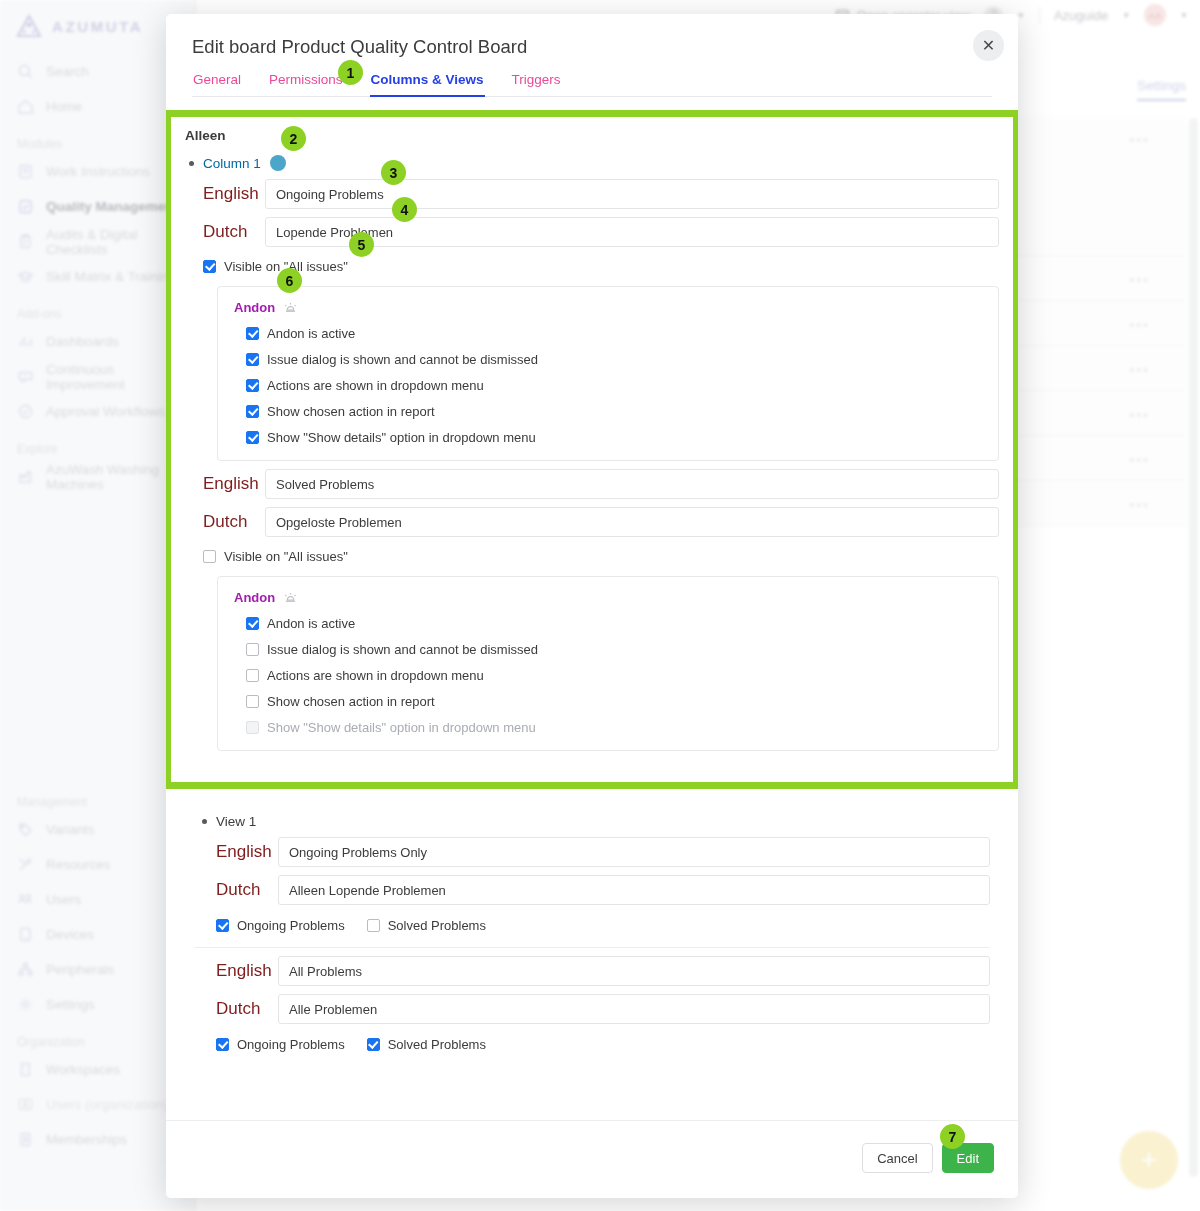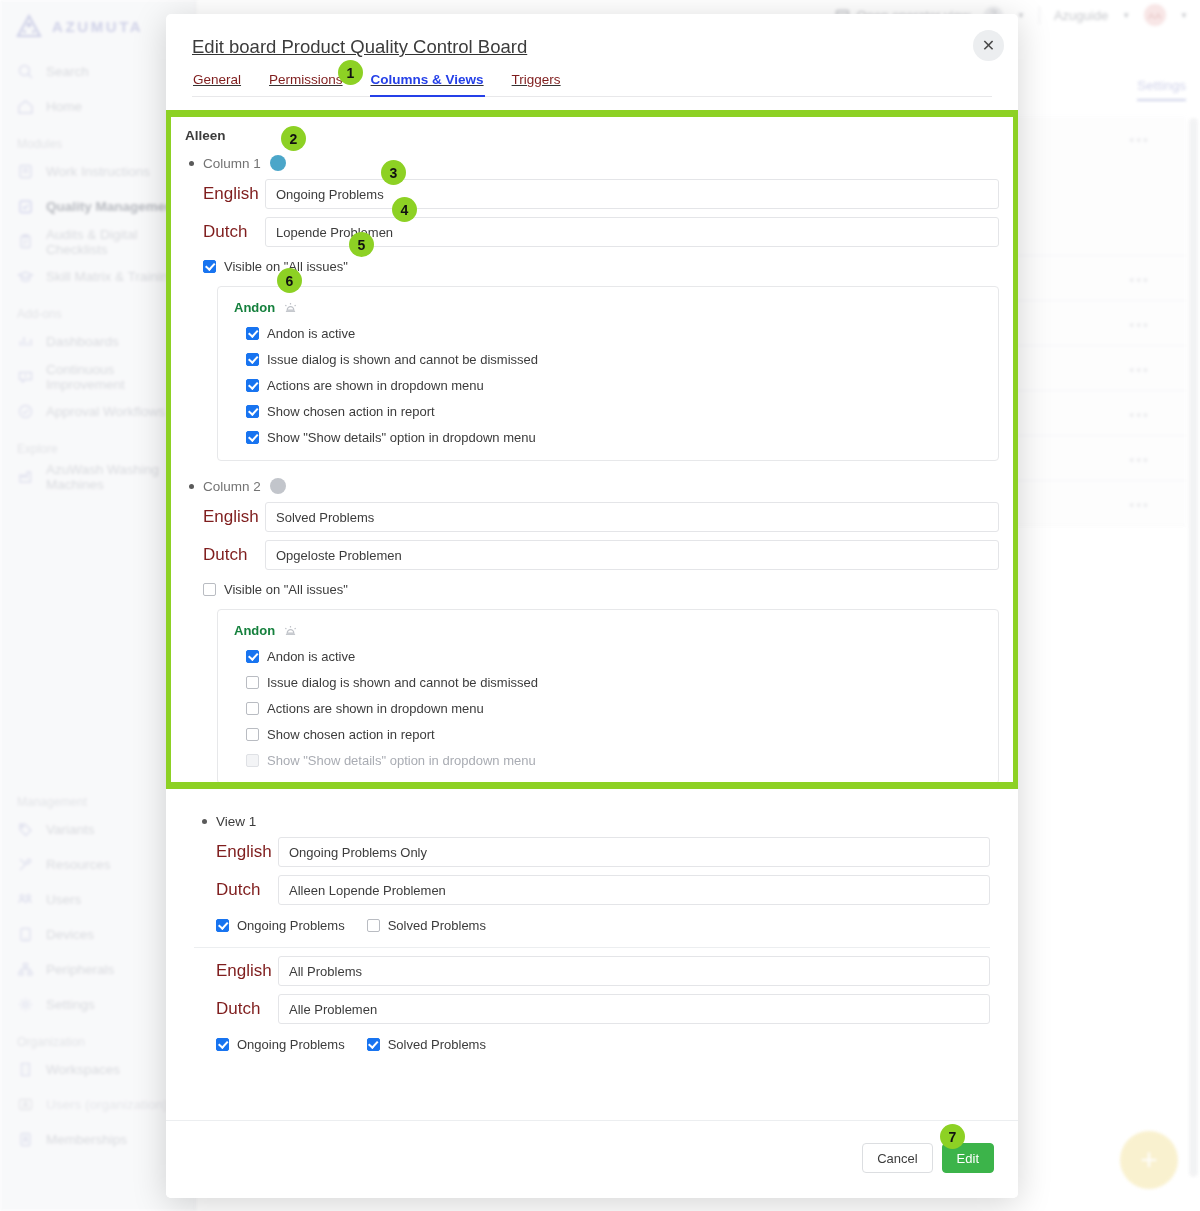--- a/index.html
+++ b/index.html
@@ -52,46 +52,45 @@
     background:#f5e6a8; display:flex; align-items:center; justify-content:center;
   }
   #fab .plus { color:#fff; font-size:30px; line-height:1; font-weight:300; }
 
   
   #modal {
     position:absolute; left:166px; top:14px; width:852px; height:1184px;
     background:#fff; border-radius:5px;
     box-shadow:0 6px 34px rgba(0,0,0,.17);
     overflow:hidden;
-    text-decoration:underline;
   }
   #modal-head { padding:22px 26px 0 26px; position:relative; }
   #modal-title { font-size:18.5px; color:#3c3c3c; font-weight:400; }
   #close-btn {
     position:absolute; right:14px; top:16px; width:31px; height:31px; border-radius:50%;
     background:#eceef0; border:none; cursor:pointer;
     display:flex; align-items:center; justify-content:center; color:#4a4a4a; font-size:16px;
   }
   #tabs { display:flex; align-items:flex-end; gap:26px; margin-top:14px; border-bottom:1px solid #e8e8ea; }
-  .tab { font-size:13.5px; color:#7f1d1d; padding:0 1px 9px 1px; cursor:pointer; position:relative; }
+  .tab { font-size:13.5px; color:#ec4899; padding:0 1px 9px 1px; cursor:pointer; position:relative; }
   .tab.active { color:#2540e8; font-weight:600; }
   .tab.active::after { content:""; position:absolute; left:0; right:0; bottom:-1px; height:2.5px; background:#2540e8; }
 
   #modal-body { position:absolute; left:0; right:0; top:96px; bottom:78px; overflow:hidden; }
 
   .section-title { font-size:13.5px; font-weight:700; color:#3c3c3c; }
 
   
   #columns-block {
     position:absolute; left:-2px; top:0; width:856px; height:679px;
     border:7px solid #8dd124; background:#fff;
   }
   #columns-inner { padding:11px 14px 0 14px; height:100%; overflow:hidden; }
 
-  .col-head { display:flex; align-items:center; gap:9px; margin:12px 0 3px 4px; font-size:13.5px; color:#737373; }
+  .col-head { display:flex; align-items:center; gap:9px; margin:12px 0 3px 4px; font-size:13.5px; color:#0369a1; }
   .bullet { width:5px; height:5px; border-radius:50%; background:#5a5a5a; display:inline-block; }
   .color-dot { width:16px; height:16px; border-radius:50%; display:inline-block; }
 
   .field-row { display:flex; align-items:center; gap:0; margin:8px 0 0 18px; }
   .field-label { width:62px; font-size:17px; color:#7f1d1d; }
   .field-input {
     flex:1; height:30px; border:1px solid #e4e5e8; border-radius:3px; background:#fff;
     font-size:13px; color:#3c3c3c; padding:0 10px; font-family:"Liberation Sans", sans-serif;
   }
 
@@ -99,21 +98,21 @@
   .cb {
     width:13px; height:13px; flex:0 0 13px; border-radius:2px; border:1px solid #b9bcc2; background:#fff;
     display:inline-flex; align-items:center; justify-content:center;
   }
   .cb.checked { background:#1874f0; border-color:#1874f0; }
   .cb.checked::after { content:""; width:3.5px; height:7px; border:solid #fff; border-width:0 2px 2px 0; transform:rotate(42deg) translate(-0.5px,-1px); }
   .cb.disabled { background:#f3f4f6; border-color:#dfe1e5; }
   .cb-label.disabled { color:#a9acb3; }
 
   .andon-box { margin:12px 0 0 32px; border:1px solid #e7e8ea; border-radius:4px; background:#fff; padding:13px 16px 15px 16px; }
-  .andon-title { font-size:13px; font-weight:700; color:#15803d; display:flex; align-items:center; gap:8px; }
+  .andon-title { font-size:13px; font-weight:700; color:#a21caf; display:flex; align-items:center; gap:8px; }
   .andon-icon { width:15px; height:15px; display:inline-block; }
   .andon-box .cb-row { margin:11px 0 0 12px; }
   .andon-box .cb-row:first-of-type { margin-top:14px; }
 
   
   #views-block { position:absolute; left:0; right:0; top:690px; padding:0 28px; }
   .view-head { display:flex; align-items:center; gap:9px; margin:14px 0 0 8px; font-size:13.5px; color:#3c3c3c; }
   .view-sep { height:1px; background:#eceef0; margin:14px 0 0 0; }
   .cb-inline-row { display:flex; align-items:center; gap:22px; margin:13px 0 0 22px; }
   .cb-inline { display:flex; align-items:center; gap:8px; font-size:13px; color:#3c3c3c; }
@@ -450,25 +449,20 @@
           <div class="cb-row">
             <span class="cb checked"></span>
             <span class="cb-label">Show chosen action in report</span>
           </div>
           <div class="cb-row">
             <span class="cb checked"></span>
             <span class="cb-label">Show "Show details" option in dropdown menu</span>
           </div>
         </div>
 
-        <div class="col-head" style="margin-top:17px;">
-          <span class="bullet"></span>
-          <span>Column 2</span>
-          <span class="color-dot" style="background:#c2c5cb"></span>
-        </div>
         <div class="field-row">
           <span class="field-label">English</span>
           <input class="field-input" value="Solved Problems" style="">
         </div>
         <div class="field-row">
           <span class="field-label">Dutch</span>
           <input class="field-input" value="Opgeloste Problemen" style="">
         </div>
         <div class="cb-row">
           <span class="cb"></span>

